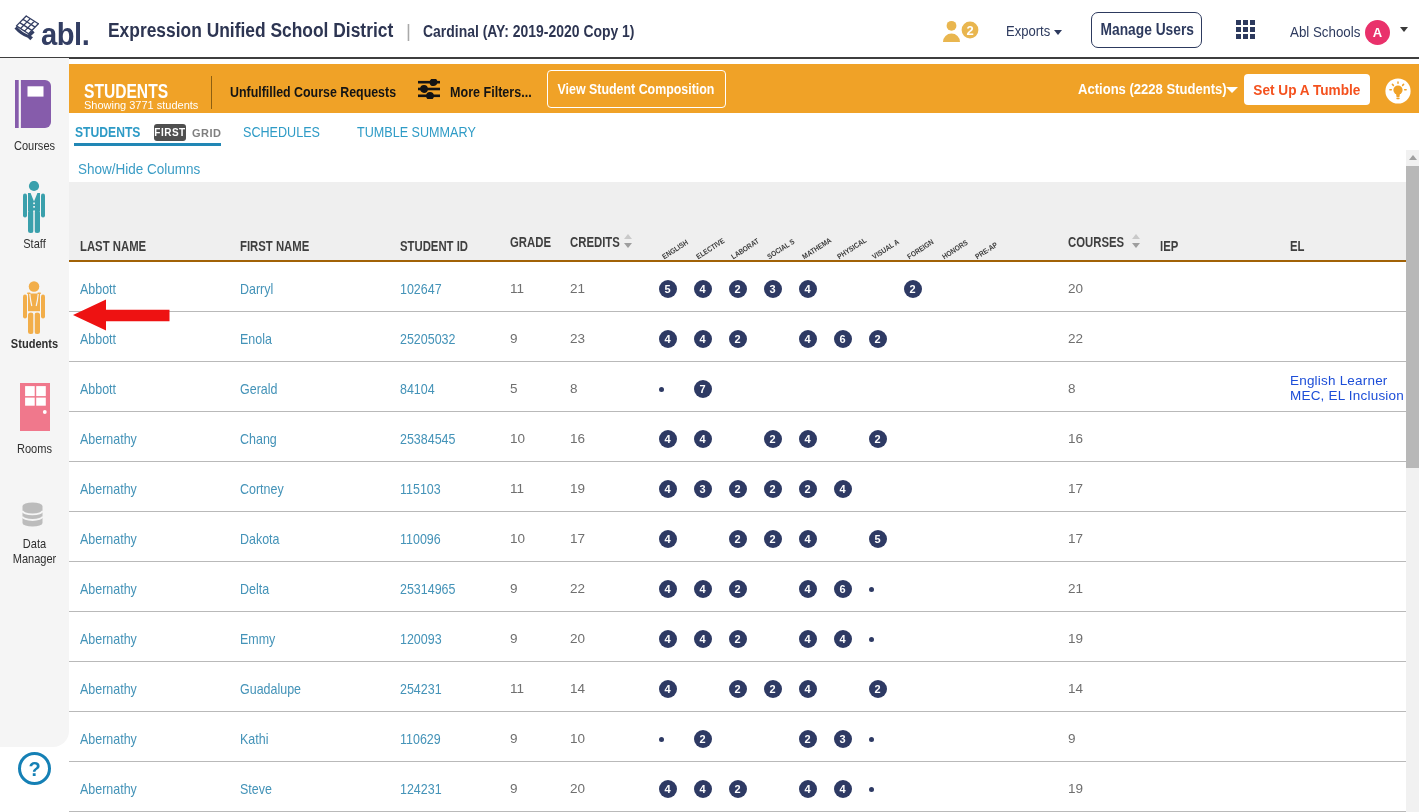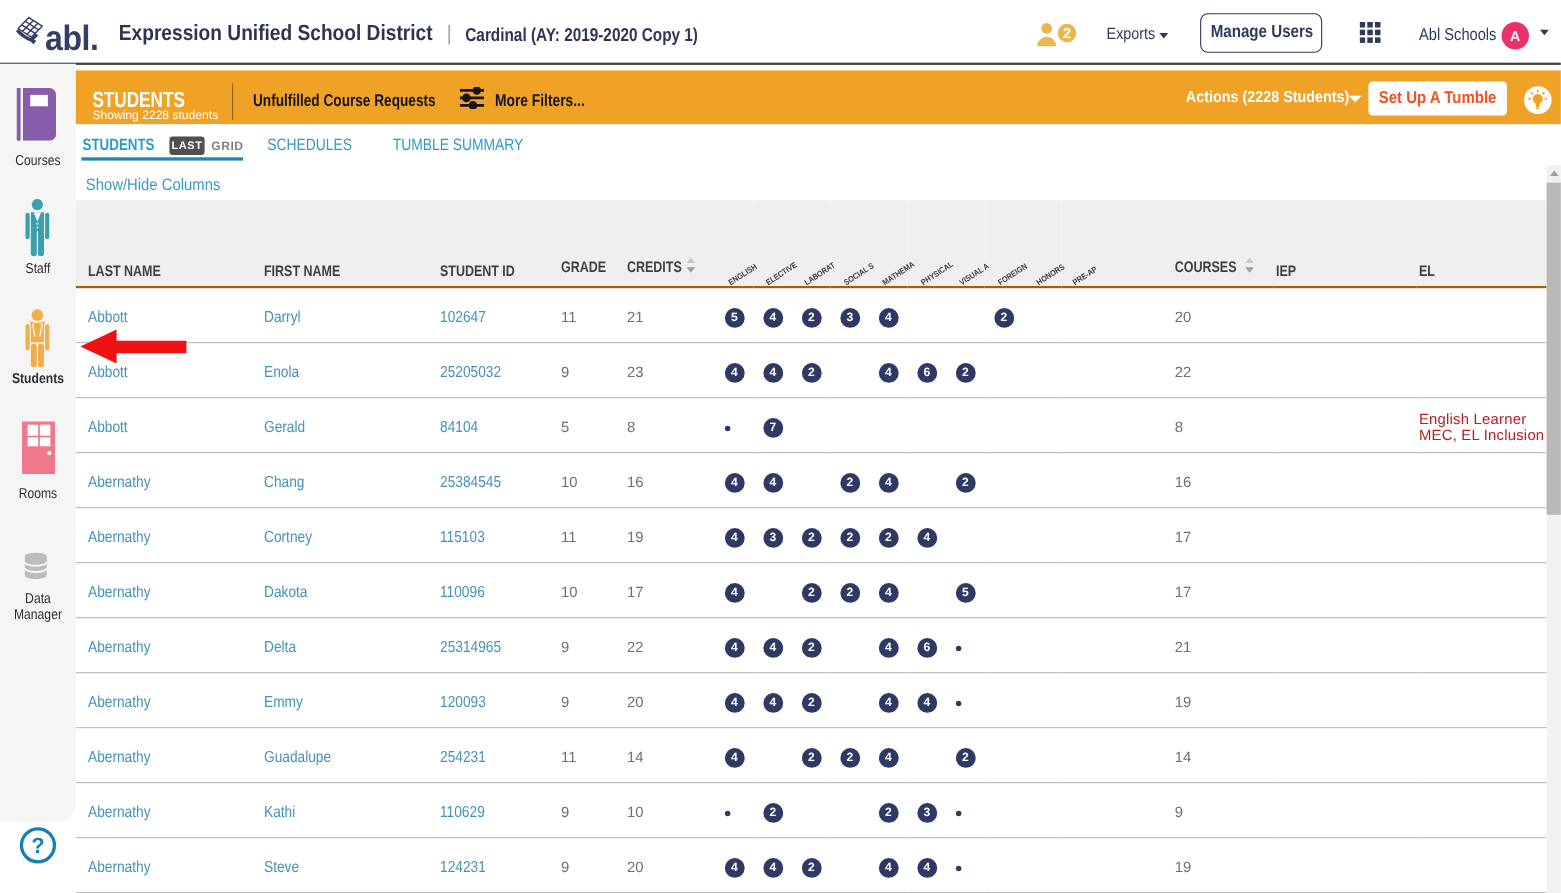--- a/index.html
+++ b/index.html
@@ -76,21 +76,21 @@
 #tbl td { height:50px; vertical-align:middle; text-align:left; padding:5px 0 0 0; font-size:13.2px; }
 #tbl tbody tr { border-bottom:1px solid #b9b9b9; }
 #tbl .nm { color:#4493b8; font-size:14.5px; }
 #tbl .nm span { display:inline-block; transform:scaleX(0.86); transform-origin:0 50%; white-space:nowrap; }
 #tbl .num { color:#6f6f6f; font-size:13.5px; }
 #tbl .bc { text-align:center; }
 #tbl td.pl, #tbl th.pl { padding-left:11px; }
 #tbl th.crs, #tbl td.crs { padding-left:68px; }
 #tbl th.iep, #tbl td.iep { padding-left:2px;margin-top:46px; }
 #tbl th.hi { padding-bottom:10px; }
-#tbl td.el { padding-left:2px; font-size:13.5px; color:#b91c1c; line-height:14.5px; letter-spacing:0.2px; white-space:nowrap; }
+#tbl td.el { padding-left:2px; font-size:13.5px; color:#1d4ed8; line-height:14.5px; letter-spacing:0.2px; white-space:nowrap; }
 .b { display:inline-block; width:18px; height:18px; border-radius:50%; background:#2e3a64;
   color:#fff; font-size:11px; font-weight:bold; line-height:18px; text-align:center; vertical-align:middle; }
 .d { display:inline-block; width:5.5px; height:5.5px; border-radius:50%; background:#2e3a64;
   vertical-align:middle; margin-right:12px; }
 .rot { position:absolute; height:10px; line-height:10px; font-size:7.5px; font-weight:bold; color:#3c3c3c;
   transform:rotate(-33deg) scaleX(0.87); transform-origin:0 100%; white-space:nowrap; }
 .sortud { position:absolute; width:0; height:0; border-left:4px solid transparent; border-right:4px solid transparent; }
 
 
 #sbtrack { position:absolute; left:1406px; top:150px; width:13px; height:662px; background:#f1f1f1; }
@@ -203,55 +203,58 @@
 
   <div class="sblabel" style="top:138px;">Courses</div>
   <div class="sblabel" style="top:236px;">Staff</div>
   <div class="sblabel" style="top:336px; font-weight:bold;">Students</div>
   <div class="sblabel" style="top:441px;">Rooms</div>
   <div class="sblabel" style="top:536px;">Data<br>Manager</div>
   <div id="help">?</div>
 
   <div id="obar">
     <div class="t1">STUDENTS</div>
-    <div class="t2">Showing 2228 students</div>
+    <div class="t2">Showing 3771 students</div>
     <div class="div"></div>
     <div class="ucr">Unfulfilled Course Requests</div>
     <svg class="abs" style="left:349px; top:15px;" width="22" height="20" viewBox="0 0 22 20">
       <g stroke="#141414" stroke-width="2.6" fill="#141414">
         <line x1="0" y1="3.2" x2="22" y2="3.2"></line>
           <circle cx="15.5" cy="3.2" r="2.6"></circle>
         <line x1="0" y1="10" x2="22" y2="10"></line>
           <circle cx="6" cy="10" r="2.6"></circle>
         <line x1="0" y1="16.8" x2="22" y2="16.8"></line>
           <circle cx="12" cy="16.8" r="2.6"></circle>
       </g>
     </svg>
     <div class="mf">More Filters...</div>
+    <div id="vsc">
+        <span>View Student Composition</span>
+      </div>
     <div id="actions">Actions (2228 Students)</div>
     <div id="actcaret"></div>
     <div id="sut"><span>Set Up A Tumble</span></div>
     <svg id="bulb" width="26" height="26" viewBox="0 0 26 26">
       <circle cx="13" cy="13" r="12.6" fill="#fff"></circle>
       <circle cx="13" cy="12" r="4.6" fill="#f0a227"></circle>
       <path d="M10.8 14 L11.6 19.3 h2.8 L15.2 14 z" fill="#f0a227"></path>
       <rect x="11.3" y="19.8" width="3.4" height="1.4" rx="0.7" fill="#f0a227"></rect>
       <g stroke="#f0a227" stroke-width="1.5" stroke-linecap="round">
         <line x1="13" y1="4" x2="13" y2="5.3"></line>
         <line x1="7.4" y1="6.4" x2="8.4" y2="7.4"></line>
         <line x1="18.6" y1="6.4" x2="17.6" y2="7.4"></line>
         <line x1="4.9" y1="11.8" x2="6.3" y2="11.8"></line>
         <line x1="21.1" y1="11.8" x2="19.7" y2="11.8"></line>
       </g>
     </svg>
   </div>
 
   <div id="tabs">
     <div class="st">STUDENTS</div>
-    <div class="list">LAST</div>
+    <div class="list">FIRST</div>
     <div class="grid">GRID</div>
     <div class="sch">SCHEDULES</div>
     <div class="tum">TUMBLE SUMMARY</div>
     <div class="ul"></div>
   </div>
   <div id="showhide">Show/Hide Columns</div>
 
   <table id="tbl">
     <colgroup>
       <col style="width:171px">

